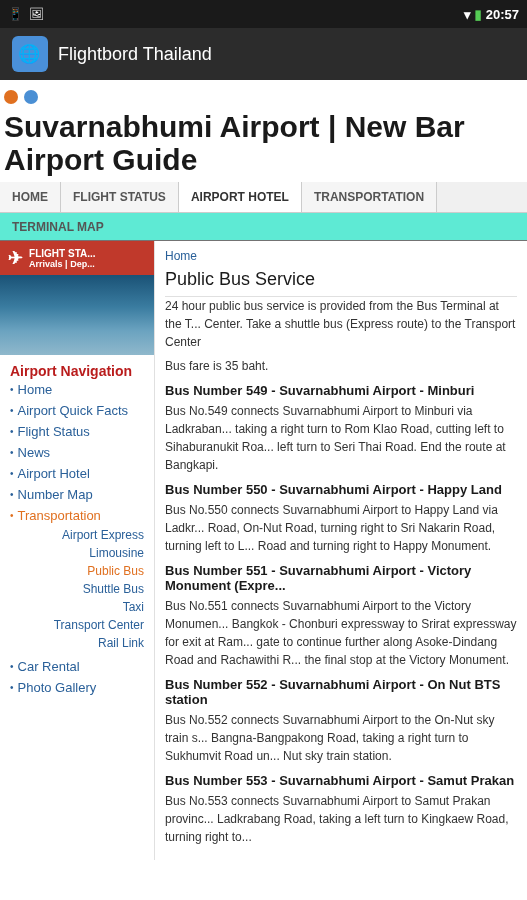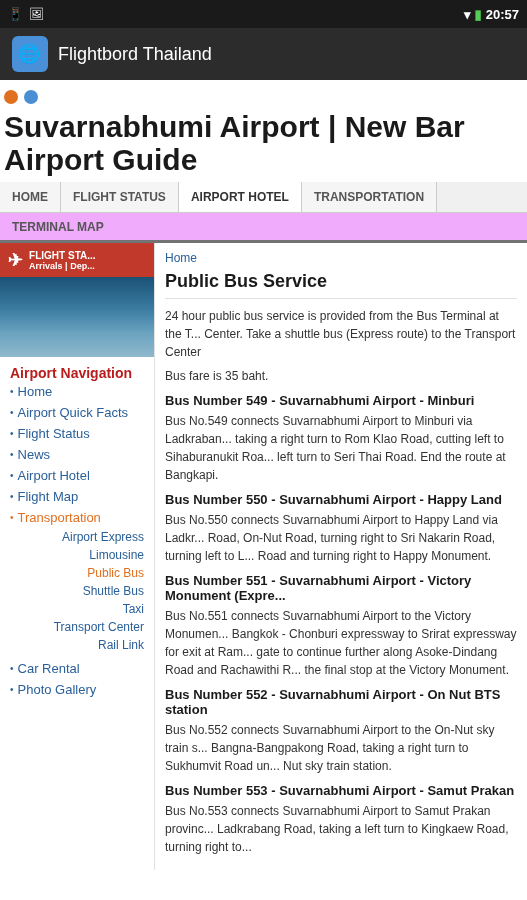--- a/index.html
+++ b/index.html
@@ -63,23 +63,23 @@
       border-right: 1px solid #ccc;
       white-space: nowrap;
       cursor: pointer;
       background: #f5f5f5;
     }
     .tab.active {
       background: #fff;
       color: #333;
     }
     .tab-bar-2 {
-      background: #f0abfc;
+      background: #5eead4;
       padding: 6px 12px;
-      border-bottom: 3px solid #737373;
+      border-bottom: 1px solid #737373;
     }
     .tab2 {
       font-size: 12px;
       font-weight: bold;
       color: #555;
       cursor: pointer;
     }
 
     
     .main-content {
@@ -156,22 +156,21 @@
     }
     .breadcrumb {
       color: #2a6099;
       font-size: 12px;
       margin-bottom: 6px;
       cursor: pointer;
     }
     .content-title {
       font-size: 18px;
       color: #1a1a1a;
-      font-weight: bold;
-      margin-bottom: 8px;
+      font-weight: normal;
       border-bottom: 1px solid #e0e0e0;
       padding-bottom: 6px;
     }
     .content-body p {
       font-size: 12px;
       color: #333;
       margin-bottom: 6px;
       line-height: 1.5;
     }
     .section-header {
@@ -253,21 +252,21 @@
       <div class="nav-item">
         <span class="bullet">•</span>
         <span>News</span>
       </div>
       <div class="nav-item">
         <span class="bullet">•</span>
         <span>Airport Hotel</span>
       </div>
       <div class="nav-item">
         <span class="bullet">•</span>
-        <span>Flight Map</span>
+        <span>Number Map</span>
       </div>
       <div class="nav-item active">
         <span class="bullet">•</span>
         <span>Transportation</span>
       </div>
 
       <div class="sub-nav">
         <div class="sub-nav-item">Airport Express</div>
         <div class="sub-nav-item">Limousine</div>
         <div class="sub-nav-item active">Public Bus</div>

